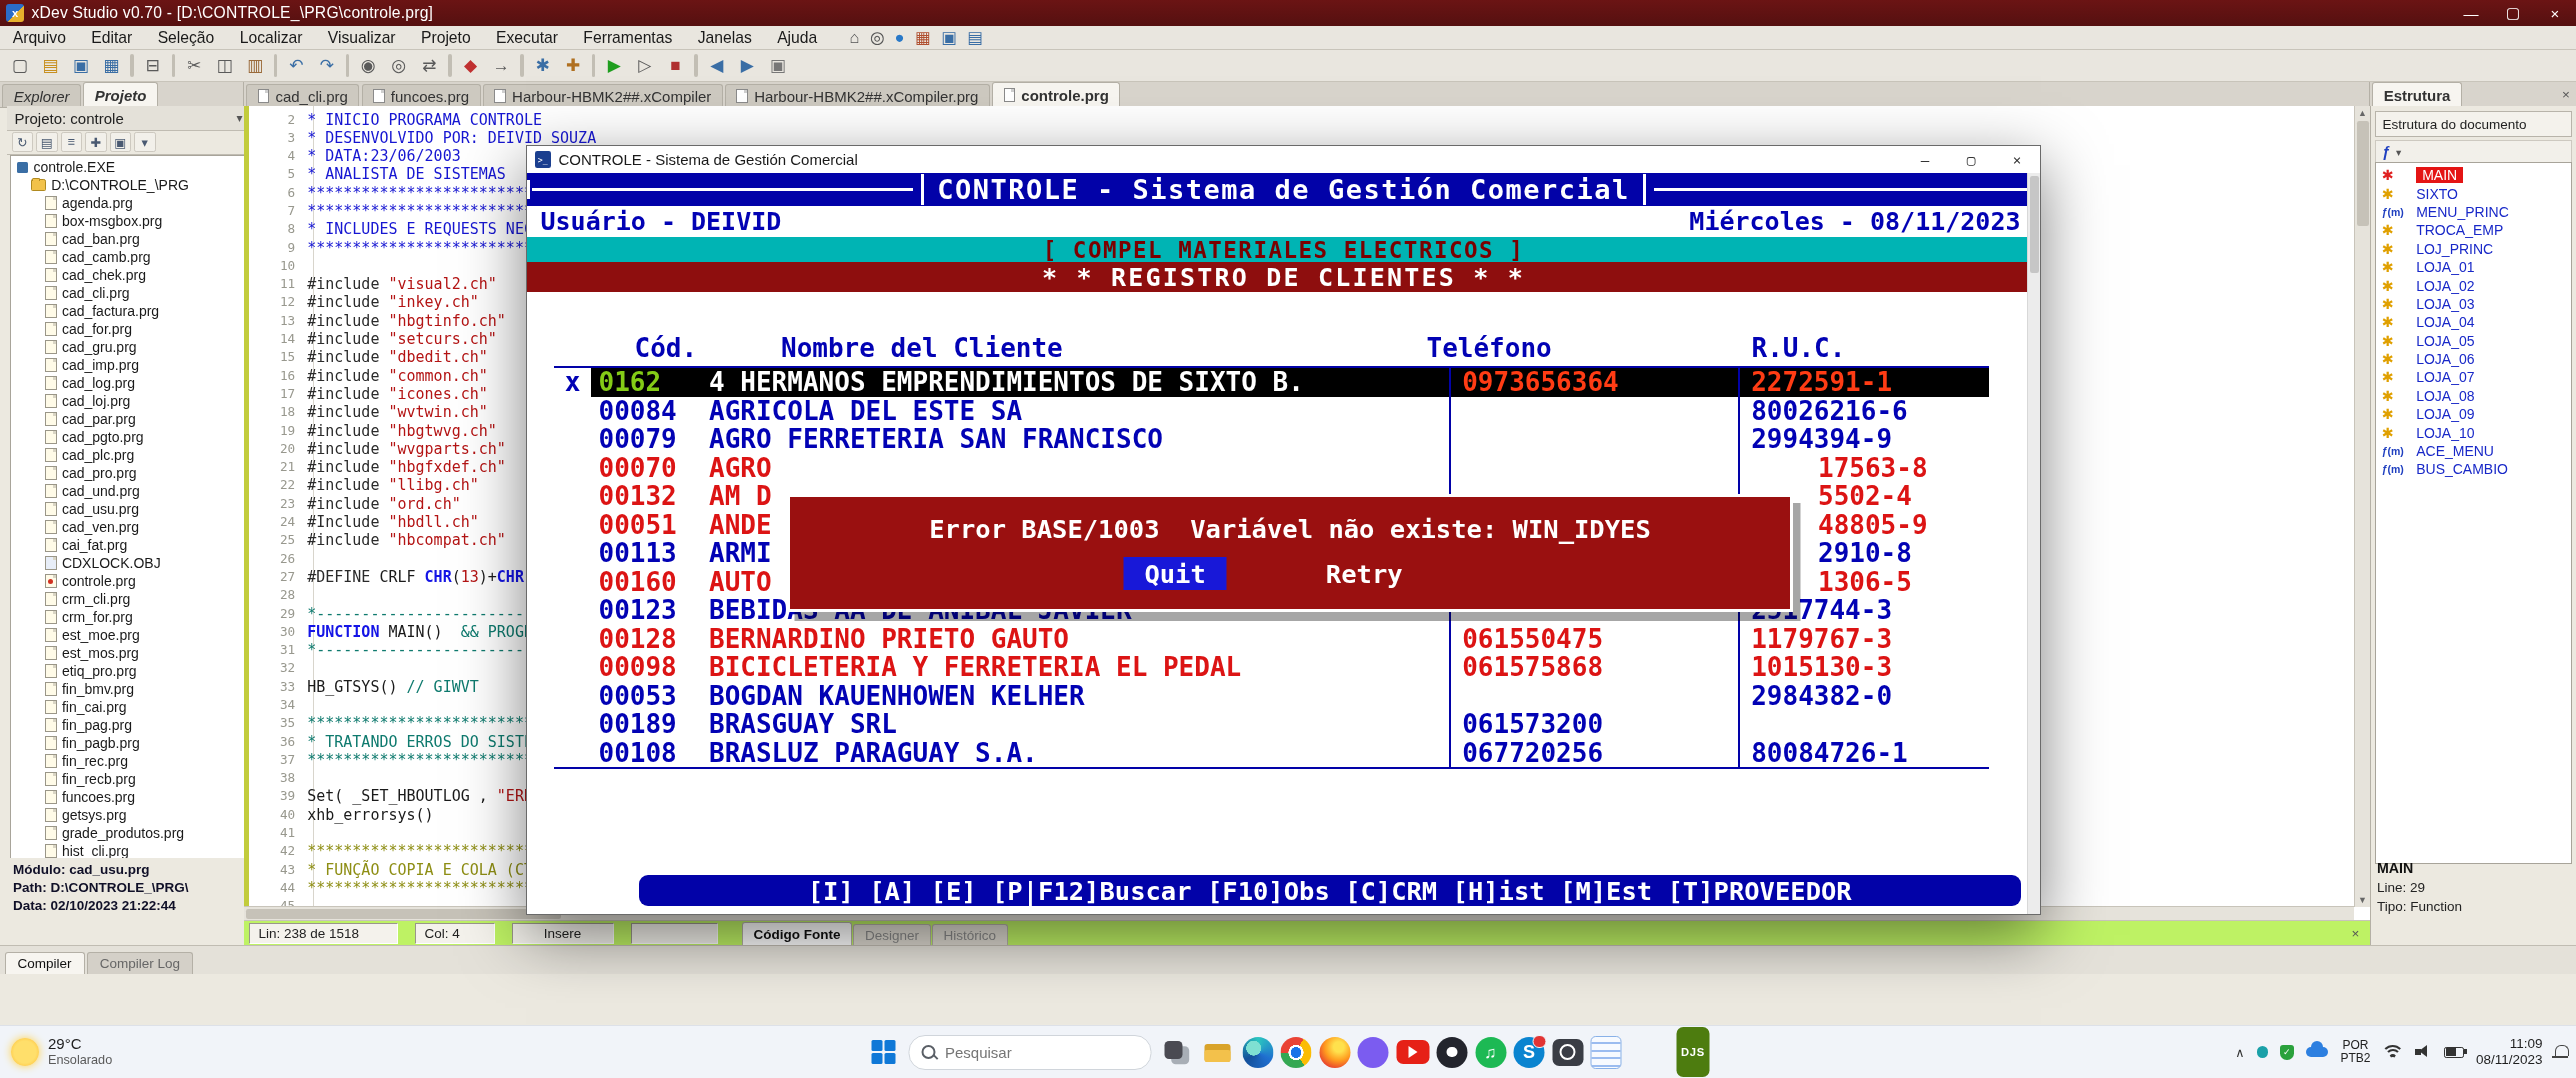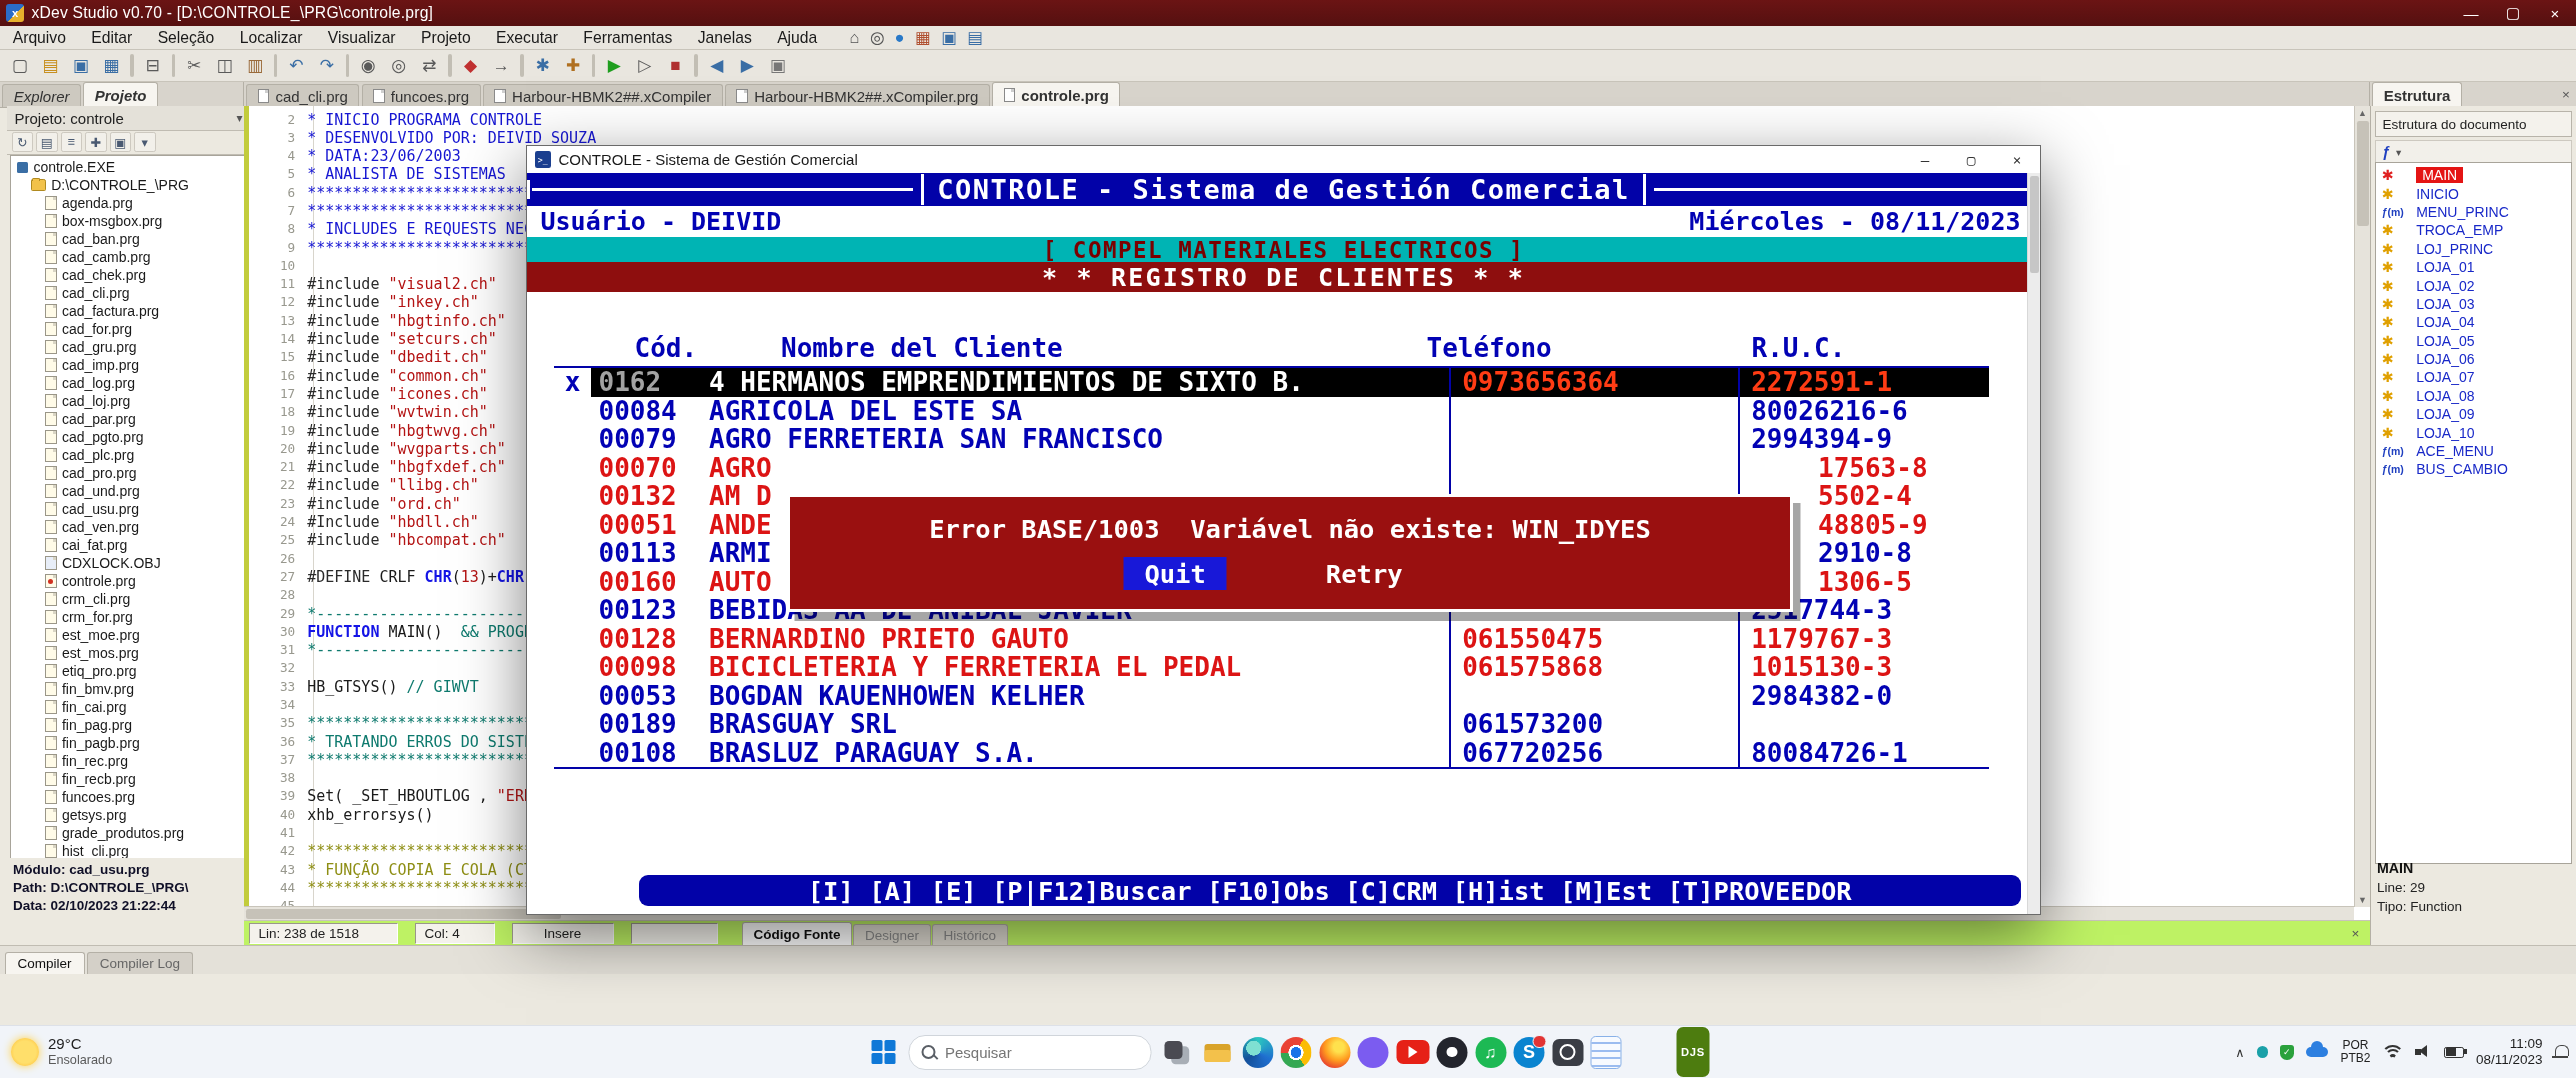--- a/index.html
+++ b/index.html
@@ -119,21 +119,21 @@
   .cc{padding-left:7.5px;}
   .cn{padding-left:6px;overflow:hidden;}
   .cp{padding-left:11.2px;border-left:2.2px solid #0202a8;height:28.5px;}
   .cr{padding-left:11.2px;border-left:2.2px solid #0202a8;height:28.5px;}
   .h-name{padding-left:6px;}
   .h-phone{padding-left:13.5px;}
   .h-ruc{padding-left:13.5px;}
   .crow.v-red{color:#dc1414;}
   .crow.v-navy{color:#0202b4;}
   .crow.v-sel .cc,.crow.v-sel .cn,.crow.v-sel .cp,.crow.v-sel .cr{background:#000;}
-  .crow.v-sel .cc{color:#a3a3a3;}
+  .crow.v-sel .cc{color:#84cc16;}
   .crow.v-sel .cn{color:#ffffff;}
   .crow.v-sel .cp,.crow.v-sel .cr{color:#ff3c14;}
   .crow.v-clip .cr{padding-left:78px;}
   .tbl-bottom{height:2.2px;background:#0202a8;margin-top:0;}
   .con-dialog{position:absolute;left:260px;top:321px;width:1006px;height:118px;background:#9a1010;border:3px solid #fff;box-shadow:7.5px 9px 0 rgba(0,0,0,.35);z-index:6;box-sizing:border-box;}
   .dmsg{margin-top:16.5px;text-align:center;color:#fff;font-weight:bold;font-size:25.5px;white-space:pre;}
   .dbtns{margin-top:13.5px;display:flex;justify-content:center;gap:90px;transform:translateX(-22.5px);}
   .dbtn{font-size:25.5px;font-weight:bold;color:#fff;padding:1.5px 9px;}
   .dbtn.quit{background:#1818d8;padding:1.5px 21px;}
   .con-hotkeys{position:absolute;left:112px;right:19.5px;top:702px;height:31px;background:#0202a8;border-radius:9px;display:flex;align-items:center;justify-content:center;color:#fff;font-weight:bold;font-size:25.5px;white-space:pre;z-index:4;}
@@ -803,21 +803,21 @@
       </div>
       <div class="rp-list">
 
           <div class="sitem">
             <span class="sic v-main"></span>
             <span class="slab v-sel">MAIN</span>
           </div>
 
           <div class="sitem">
             <span class="sic v-sun"></span>
-            <span class="slab">INICIO</span>
+            <span class="slab">SIXTO</span>
           </div>
 
           <div class="sitem">
             <span class="sic v-fm"></span>
             <span class="slab">MENU_PRINC</span>
           </div>
 
           <div class="sitem">
             <span class="sic v-sun"></span>
             <span class="slab">TROCA_EMP</span>

